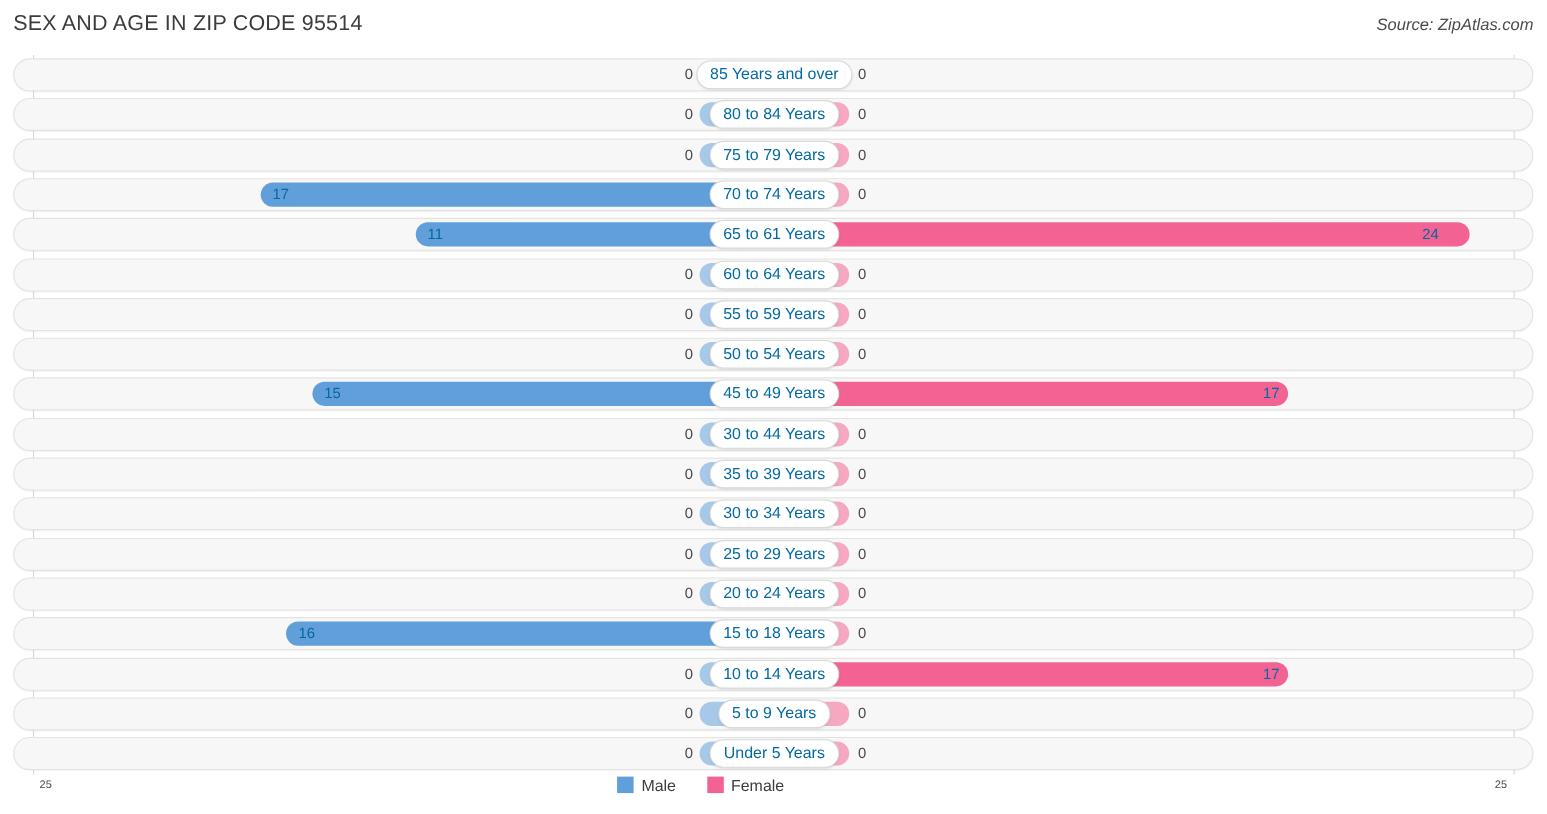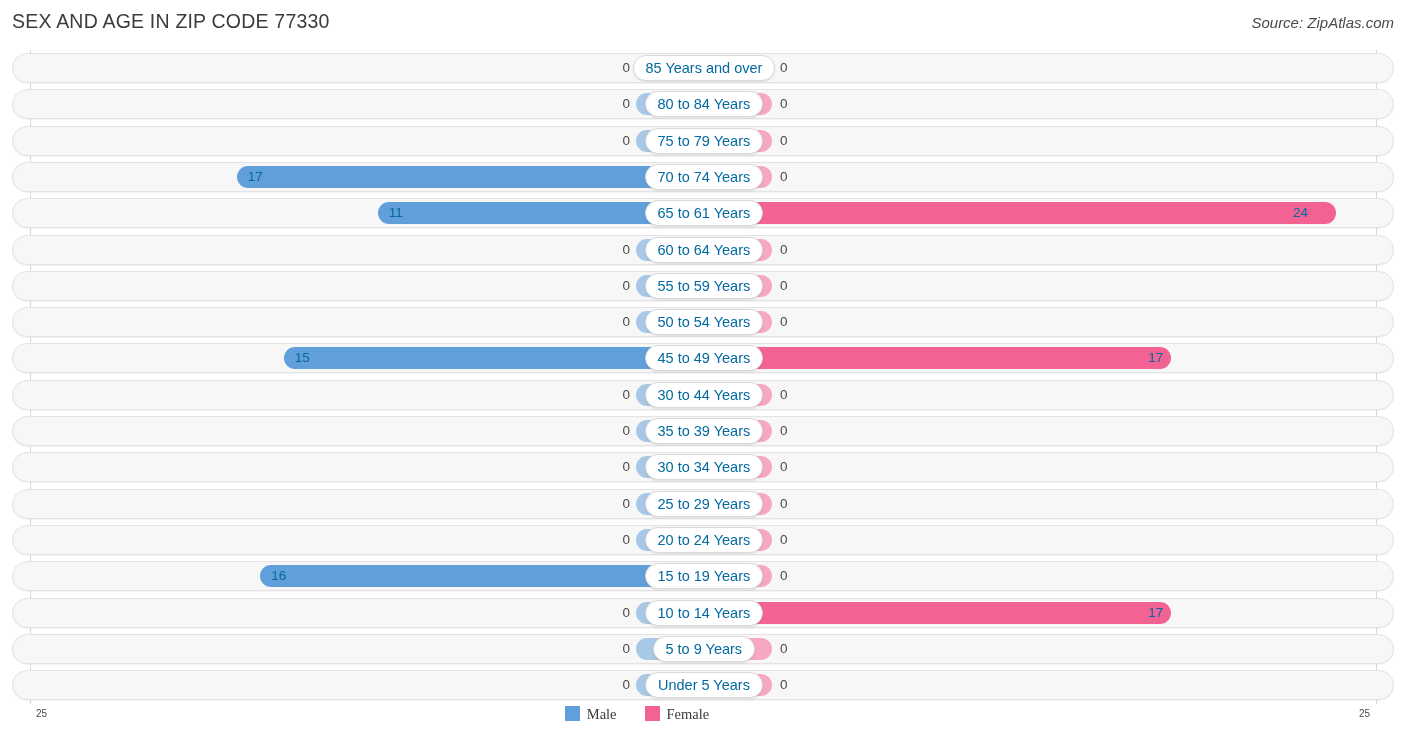--- a/index.html
+++ b/index.html
@@ -142,21 +142,20 @@
   .axis-label.left  { left: 36px; }
   .axis-label.right { right: 36px; }
 
   .legend {
     position: absolute;
     top: 706px;
     left: 0;
     width: 1274px;
     text-align: center;
     font-size: 0;
-    font-family: Liberation Serif, serif;
   }
   .legend-item {
     display: inline-block;
     margin: 0 14px;
     font-size: 14.5px;
     color: #3c3c3c;
     vertical-align: middle;
   }
   .legend-swatch {
     display: inline-block;
@@ -167,21 +166,21 @@
   }
   .legend-swatch.male   { background: #619fdb; }
   .legend-swatch.female { background: #f26293; }
   .legend-text { display: inline-block; }
 </style>
 </head>
 <body>
 
 <div id="chart-root">
 
-  <div class="chart-title">SEX AND AGE IN ZIP CODE 77330</div>
+  <div class="chart-title">SEX AND AGE IN ZIP CODE 95514</div>
 
   <div class="chart-source">Source: ZipAtlas.com</div>
 
   <div class="plot-area" id="plot-area">
     <div class="axis-line"></div>
     <div class="axis-line right"></div>
   <div class="row" style="top: 3px;">
         <div class="bar bar-male stub rounded-all" style="left: 623px; width: 68px;"></div>
         <div class="bar bar-female stub rounded-all" style="left: 691px; width: 68px;"></div>
         <div class="val outside" style="left: 601px; width: 16px; text-align: right;">0</div>
@@ -277,21 +276,21 @@
         <div class="bar bar-female stub rounded-all" style="left: 691px; width: 68px;"></div>
         <div class="val outside" style="left: 601px; width: 16px; text-align: right;">0</div>
         <div class="val outside" style="left: 767px;">0</div>
         <div class="age-pill" style="left: 631.5px;">20 to 24 Years</div>
       </div>
       <div class="row" style="top: 511.2px;">
         <div class="bar bar-male" style="left: 247.32px; width: 453.68px;"></div>
         <div class="bar bar-female stub rounded-all" style="left: 691px; width: 68px;"></div>
         <div class="val inside" style="left: 258.32px;">16</div>
         <div class="val outside" style="left: 767px;">0</div>
-        <div class="age-pill" style="left: 631.5px;">15 to 19 Years</div>
+        <div class="age-pill" style="left: 631.5px;">15 to 18 Years</div>
       </div>
       <div class="row" style="top: 547.5px;">
         <div class="bar bar-male stub rounded-all" style="left: 623px; width: 68px;"></div>
         <div class="bar bar-female" style="left: 681px; width: 477.16px;"></div>
         <div class="val outside" style="left: 601px; width: 16px; text-align: right;">0</div>
         <div class="val inside" style="left: 1130.16px; width: 20px; text-align: right;">17</div>
         <div class="age-pill" style="left: 631.5px;">10 to 14 Years</div>
       </div>
       <div class="row" style="top: 583.8px;">
         <div class="bar bar-male stub rounded-all" style="left: 623px; width: 68px;"></div>

